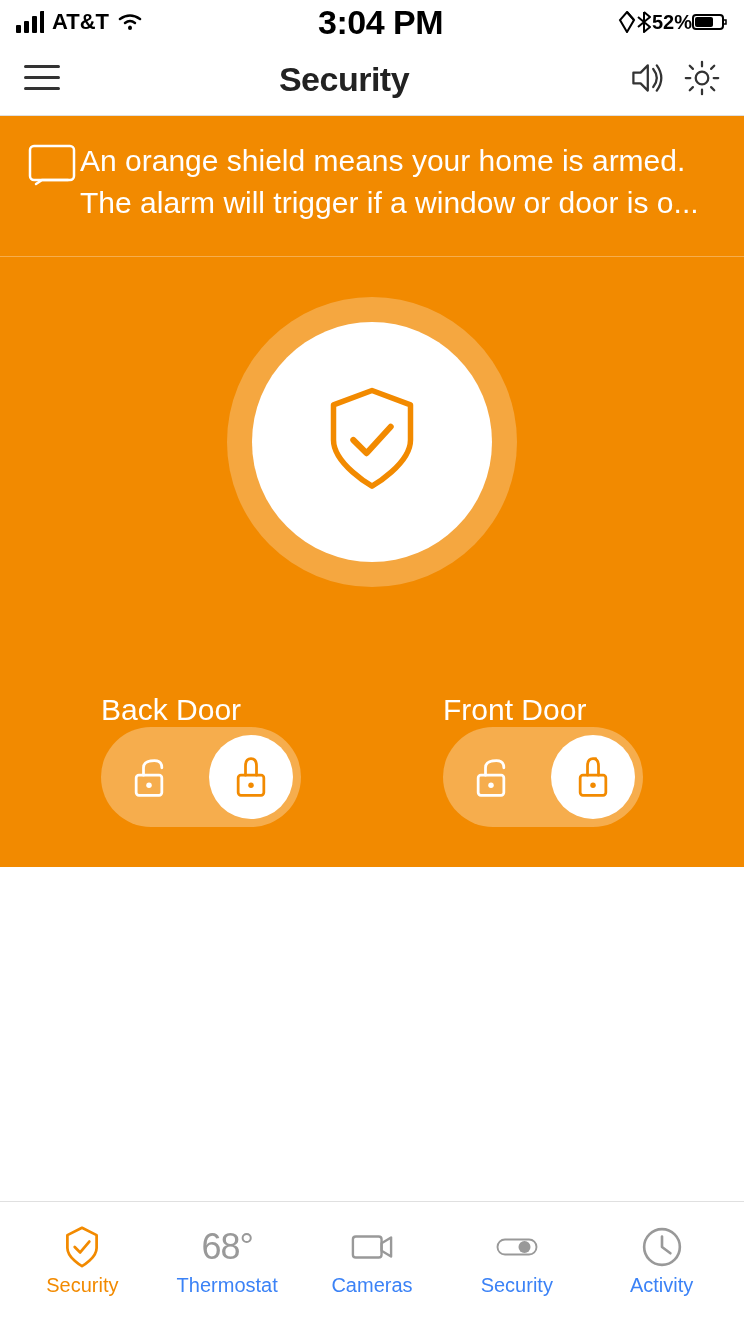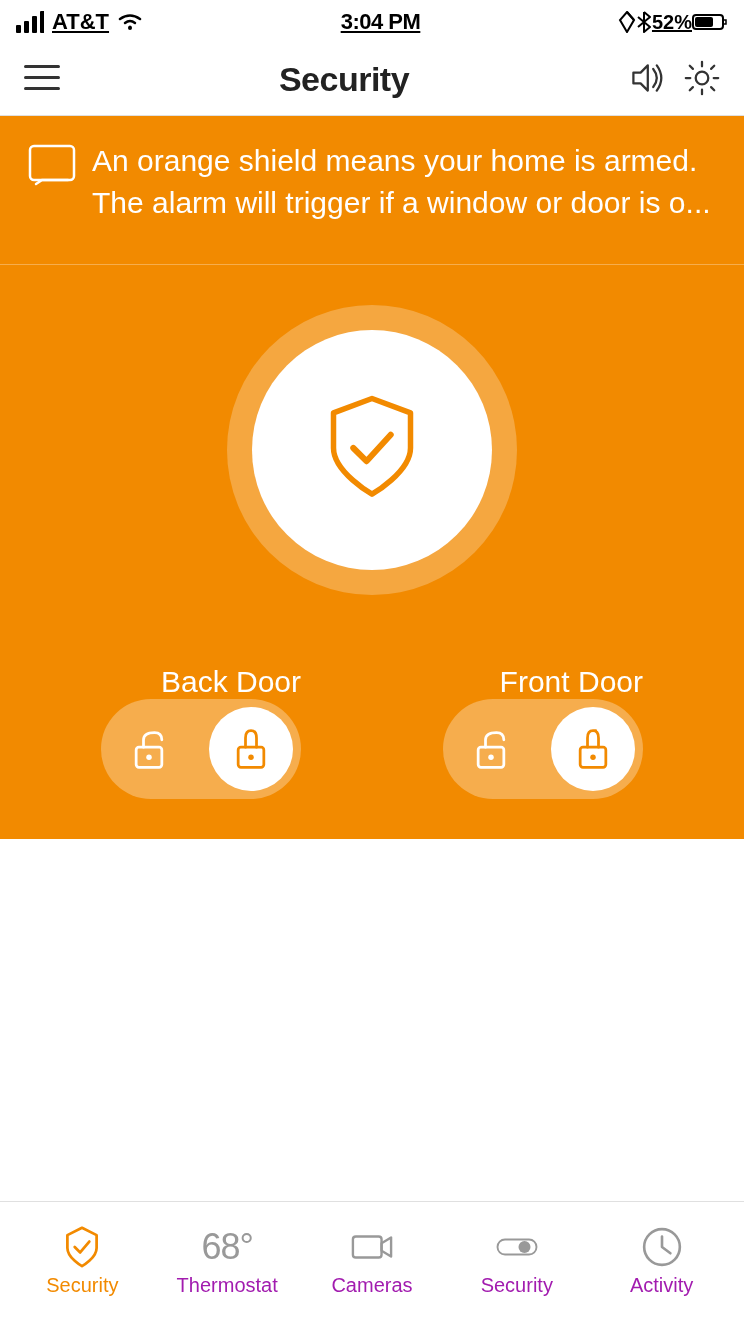--- a/index.html
+++ b/index.html
@@ -17,30 +17,29 @@
     .status-bar {
       width: 100%;
       height: 44px;
       background: #fff;
       display: flex;
       align-items: center;
       justify-content: space-between;
       padding: 0 16px;
       font-size: 24px;
       font-weight: 600;
-      text-decoration: underline;
     }
     .status-left {
       display: flex;
       align-items: center;
       gap: 8px;
       font-size: 22px;
     }
     .status-center {
-      font-size: 22px;
+      font-size: 34px;
       font-weight: 600;
       letter-spacing: -0.5px;
     }
     .status-right {
       display: flex;
       align-items: center;
       font-size: 20px;
     }
 
     
@@ -75,24 +74,24 @@
       width: 100%;
       background: #F28A00;
       display: flex;
       flex-direction: column;
       align-items: center;
     }
 
     
     .info-banner {
       width: 100%;
-      padding: 24px 28px 40px 28px;
+      padding: 24px 28px 32px 28px;
       display: flex;
       align-items: flex-start;
-      gap: 16px;
+      gap: 4px;
       border-bottom: 1px solid rgba(255,255,255,0.3);
     }
     .info-icon {
       flex-shrink: 0;
       margin-top: 4px;
     }
     .info-text {
       font-size: 30px;
       color: #fff;
       line-height: 1.4;
@@ -140,21 +139,22 @@
     .door-controls {
       width: 100%;
       padding: 50px 30px 40px;
       display: flex;
       justify-content: space-around;
       align-items: center;
     }
     .door-item {
       display: flex;
       flex-direction: column;
-      align-items: flex-end;
+      align-items: flex-start;
+      margin-top: 36px;
     }
     .door-label {
       font-size: 30px;
       color: #fff;
       font-weight: 500;
     }
     .lock-toggle {
       width: 200px;
       height: 100px;
       border-radius: 50px;
@@ -216,21 +216,21 @@
     .tab-icon {
       display: flex;
       justify-content: center;
     }
     .tab-icon svg {
       width: 42px;
       height: 42px;
     }
     .tab-label {
       font-size: 20px;
-      color: #a21caf;
+      color: #3b82f6;
     }
     .tab-label.active {
       color: #F28A00;
     }
   </style>
 </head>
 <body>
 
 <div class="status-bar">
   <div class="status-left">

